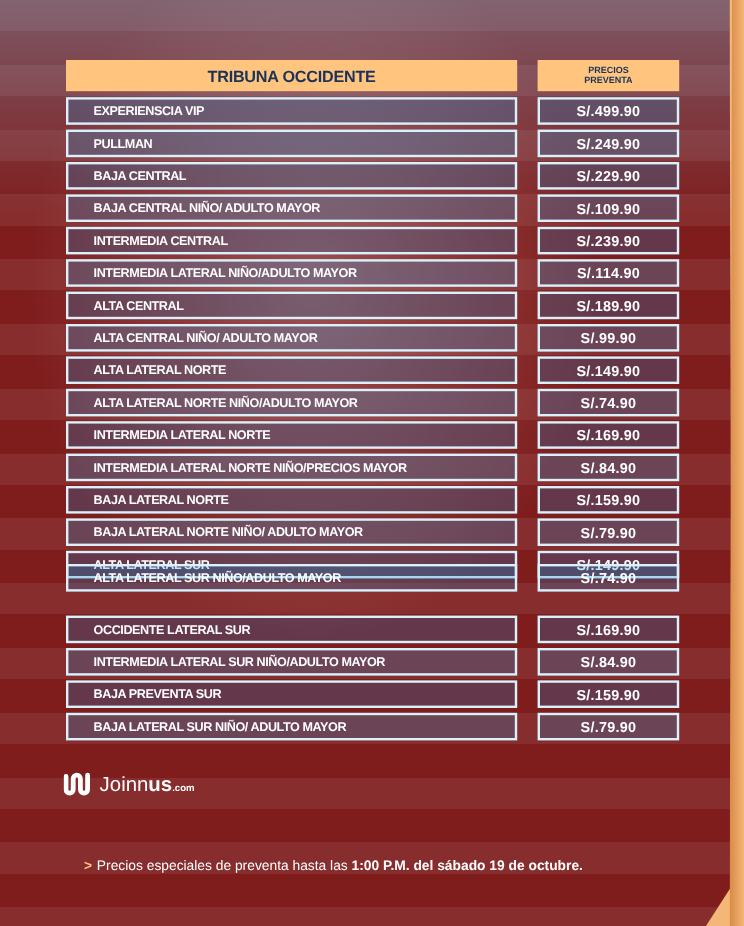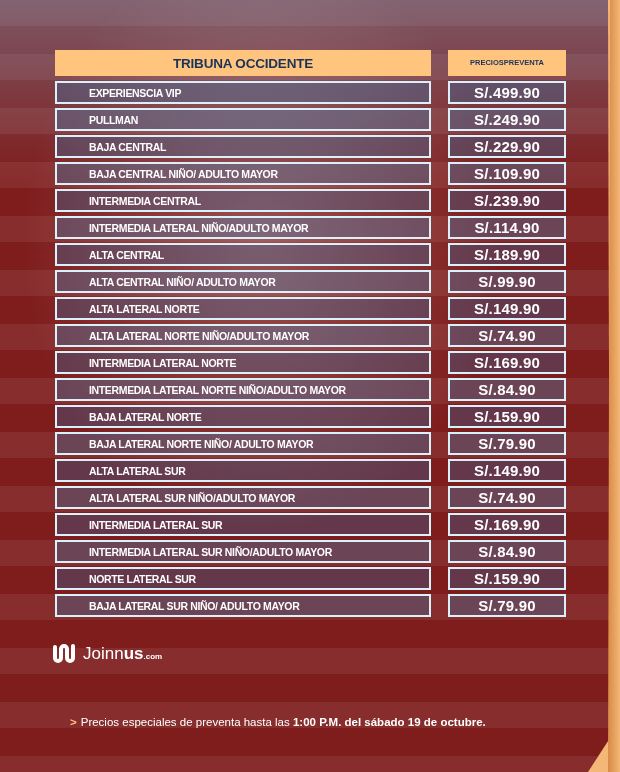--- a/index.html
+++ b/index.html
@@ -34,32 +34,32 @@
   }
   .table { position: absolute; left: 55px; top: 50px; width: 511px; }
   .hdr-left, .hdr-right {
     position: absolute; top: 0; height: 26px;
     background: #ffc57f; color: #1b3358; font-weight: 700;
     display: flex; align-items: center; justify-content: center;
   }
   .hdr-left { left: 0; width: 376px; font-size: 13.5px; letter-spacing: -0.2px; }
   .hdr-right {
     left: 393px; width: 118px; font-size: 7.5px; line-height: 8px;
-    flex-direction: row; text-align: center;
+    flex-direction: column; text-align: center;
   }
   .row { position: absolute; left: 0; width: 511px; height: 23px; }
   .cell-name, .cell-price {
     position: absolute; top: 0; height: 23px;
     border: 2px solid #d9f1fb;
     color: #ffffff; font-weight: 700;
     display: flex; align-items: center;
     background: rgba(20,140,210,0.25);
   }
-  .cell-name { left: 0; width: 376px; padding-left: 32px; font-size: 10.5px; letter-spacing: -0.35px; }
-  .cell-price { left: 393px; width: 118px; justify-content: center; font-size: 15px; letter-spacing: 0.2px; }
+  .cell-name { left: 0; width: 376px; padding-left: 21px; font-size: 10.5px; letter-spacing: -0.35px; }
+  .cell-price { left: 393px; width: 118px; justify-content: center; font-size: 12px; letter-spacing: 0.2px; }
   .brand { position: absolute; left: 53px; top: 643px; display: flex; align-items: center; gap: 6px; }
   .brand-logo { width: 24px; height: 21px; }
   .brand-name { color: #ffffff; font-size: 17px; }
   .brand-name b { font-weight: 700; }
   .brand-name small { font-size: 8px; font-weight: 700; }
   .tagline { position: absolute; left: 53px; top: 668px; color: #ffffff; font-size: 11px; line-height: 14px; }
   .tagline b { font-weight: 700; }
   .note { position: absolute; left: 70px; top: 716px; color: #ffffff; font-size: 11.5px; white-space: nowrap; }
   .note .arrow { color: #ffc57f; font-weight: 700; margin-right: 4px; }
   .note b { font-weight: 700; }
@@ -118,49 +118,49 @@
         </div>
         <div class="row" style="top: 274px;">
           <div class="cell-name">ALTA LATERAL NORTE NIÑO/ADULTO MAYOR</div>
           <div class="cell-price">S/.74.90</div>
         </div>
         <div class="row" style="top: 301px;">
           <div class="cell-name">INTERMEDIA LATERAL NORTE</div>
           <div class="cell-price">S/.169.90</div>
         </div>
         <div class="row" style="top: 328px;">
-          <div class="cell-name">INTERMEDIA LATERAL NORTE NIÑO/ADULTO MAYOR</div>
+          <div class="cell-name">INTERMEDIA LATERAL NORTE NIÑO/PRECIOS MAYOR</div>
           <div class="cell-price">S/.84.90</div>
         </div>
         <div class="row" style="top: 355px;">
           <div class="cell-name">BAJA LATERAL NORTE</div>
           <div class="cell-price">S/.159.90</div>
         </div>
         <div class="row" style="top: 382px;">
           <div class="cell-name">BAJA LATERAL NORTE NIÑO/ ADULTO MAYOR</div>
           <div class="cell-price">S/.79.90</div>
         </div>
         <div class="row" style="top: 409px;">
           <div class="cell-name">ALTA LATERAL SUR</div>
           <div class="cell-price">S/.149.90</div>
         </div>
-        <div class="row" style="top: 436px;">
+        <div class="row" style="top: 420px;">
           <div class="cell-name">ALTA LATERAL SUR NIÑO/ADULTO MAYOR</div>
           <div class="cell-price">S/.74.90</div>
         </div>
         <div class="row" style="top: 463px;">
-          <div class="cell-name">INTERMEDIA LATERAL SUR</div>
+          <div class="cell-name">OCCIDENTE LATERAL SUR</div>
           <div class="cell-price">S/.169.90</div>
         </div>
         <div class="row" style="top: 490px;">
           <div class="cell-name">INTERMEDIA LATERAL SUR  NIÑO/ADULTO MAYOR</div>
           <div class="cell-price">S/.84.90</div>
         </div>
         <div class="row" style="top: 517px;">
-          <div class="cell-name">NORTE LATERAL SUR</div>
+          <div class="cell-name">BAJA PREVENTA SUR</div>
           <div class="cell-price">S/.159.90</div>
         </div>
         <div class="row" style="top: 544px;">
           <div class="cell-name">BAJA LATERAL SUR NIÑO/ ADULTO MAYOR</div>
           <div class="cell-price">S/.79.90</div>
         </div>
       </div>
   </div>
 
   <div class="brand">

